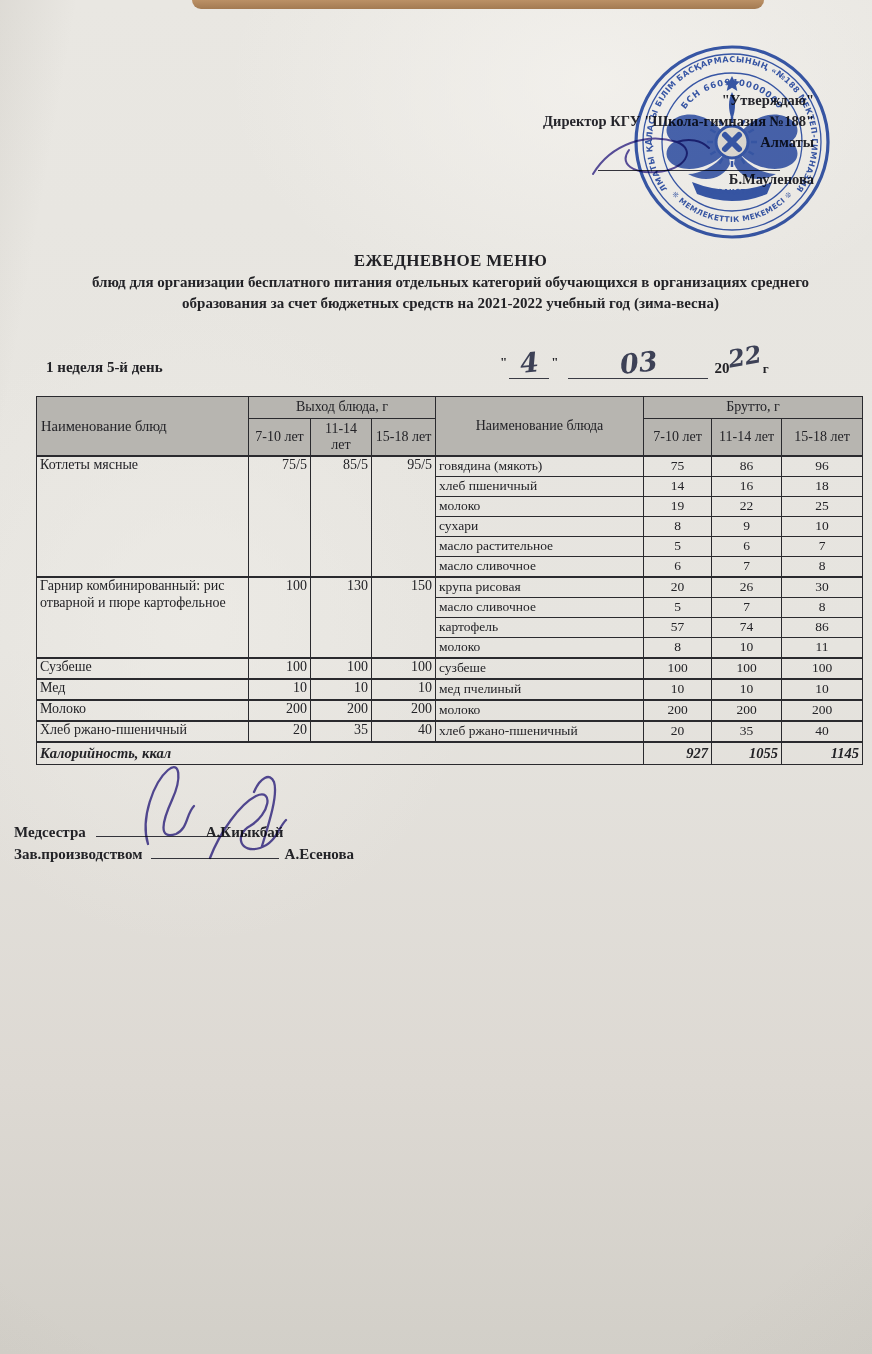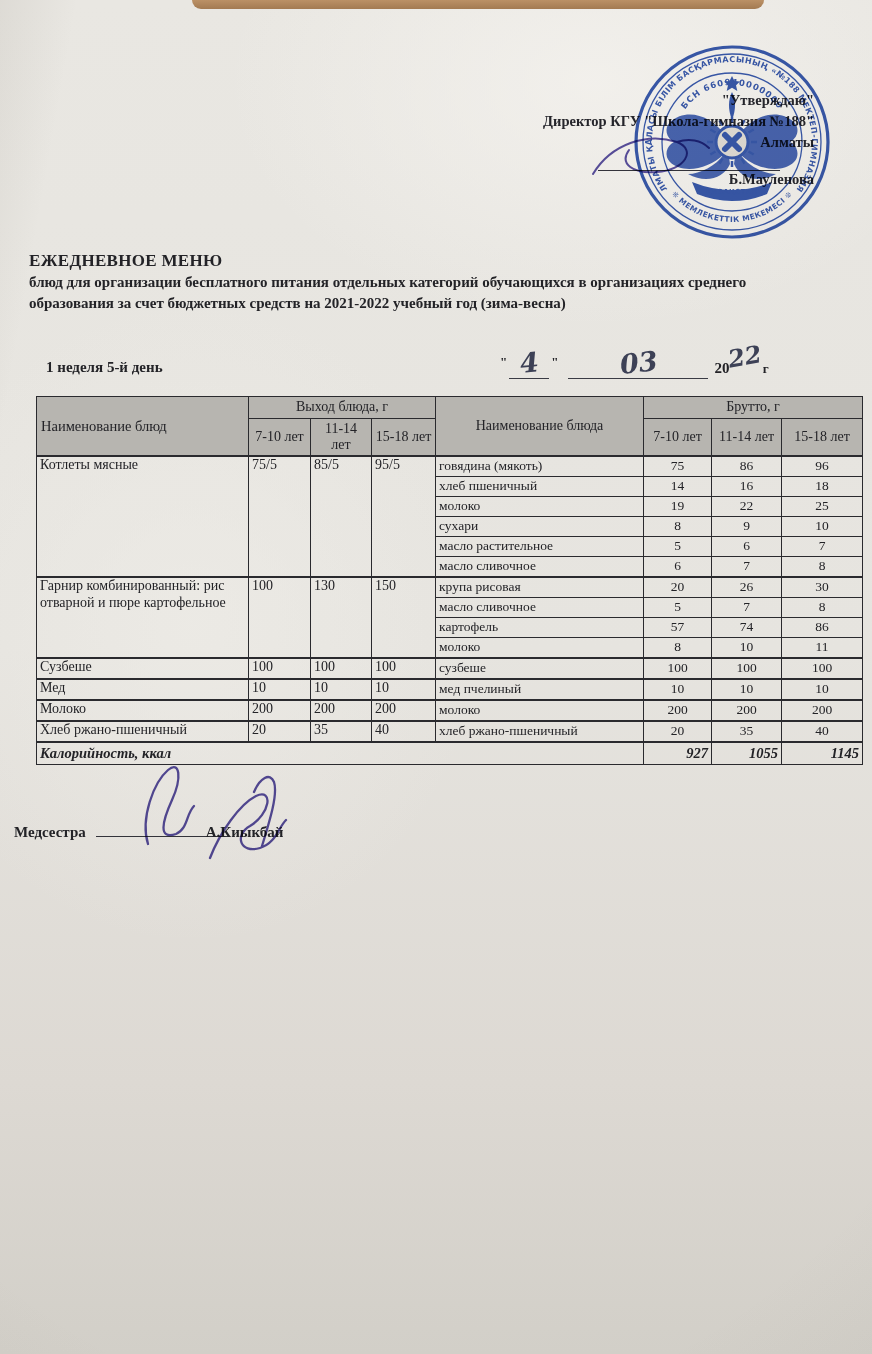--- a/index.html
+++ b/index.html
@@ -27,21 +27,21 @@
   .director-line{position:absolute; left:598px; top:170px; width:182px; height:0;
     border-top:1.6px solid #33333a; z-index:2;}
   
   .stamp{position:absolute; left:612px; top:42px; width:240px; height:200px;
     mix-blend-mode:multiply; opacity:.93; z-index:3;}
   .stamp .ring{fill:none; stroke:var(--stamp);}
   .stamp text{font-family:"DejaVu Sans", sans-serif; font-weight:bold; fill:var(--stamp);}
   .scribble{position:absolute; left:585px; top:126px; width:130px; height:72px;
     mix-blend-mode:multiply; z-index:4;}
   
-  .title-block{position:absolute; left:0; right:0; top:250px; z-index:1;padding-left:29px;}
+  .title-block{position:absolute; left:0; right:0; top:250px; text-align:center; z-index:1;padding-left:29px;}
   .title-block .h{font-size:17px; font-weight:bold; letter-spacing:.3px; line-height:22px;}
   .title-block .s{font-size:15px; font-weight:bold; line-height:21px;}
   
   .week{position:absolute; left:46px; top:359px; font-size:15px; font-weight:bold;}
   .date-line{position:absolute; left:498px; top:344px; height:40px; white-space:nowrap; z-index:2;}
   .date-line .q{font-weight:bold; font-size:13px; position:relative; top:-7px; margin:0 2px;}
   .slot{display:inline-block; border-bottom:1.6px solid #3a3b44; text-align:center;
     height:34px; vertical-align:bottom; overflow:visible;}
   .slot-day{width:40px;}
   .slot-month{width:140px; margin-left:8px;}
@@ -56,21 +56,21 @@
     border-collapse:collapse; table-layout:fixed; font-size:13.5px; color:#232327; z-index:1;}
   .menu-table td,.menu-table th{border:1.5px solid #2a2a2e; padding:0 3px;
     line-height:16.5px; overflow:hidden;}
   .menu-table thead th{background:var(--hdr); font-weight:normal; font-size:14px;
     text-align:center; vertical-align:middle;}
   .menu-table thead tr.r1 th{height:21px;}
   .menu-table thead tr.r2 th{height:36px;}
   .menu-table thead tr.r2 th{border-bottom-width:2px;}
   .h-name{text-align:left !important; padding-left:4px !important; font-size:14.5px !important;}
   .c-name{vertical-align:top; font-size:14px; text-align:left; padding-top:1px;}
-  .c-out{vertical-align:top; text-align:left; font-size:14px; padding-top:1px;}
+  .c-out{vertical-align:top; text-align:right; font-size:14px; padding-top:1px;}
   .c-ing{text-align:left; height:19px;}
   .c-val{text-align:center; padding-right:3px; height:19px;}
   .menu-table tr.grp td{border-top-width:2px;}
   .menu-table tfoot td{border-top-width:2px; font-weight:bold; height:21px;font-style:italic;}
   .f-label{text-align:left; font-size:14.5px;}
   .f-val{text-align:right; font-size:14.5px; padding-right:3px;}
   
   .sign-block{position:absolute; left:14px; top:822px; font-size:15px; font-weight:bold;
     line-height:20px; z-index:1;}
   .sign-row{white-space:nowrap; margin-bottom:2px;}
@@ -287,18 +287,21 @@
         <td class="f-val">1055</td>
         <td class="f-val">1145</td>
       </tr>
     </tfoot>
   </table>
 
   <div class="sign-block">
     <div class="sign-row">
       <span>Медсестра</span><span class="sig-gap gap1"></span><span class="sig-name">А.Киыкбай</span>
     </div>
+    <div class="sign-row">
+      <span>Зав.производством</span><span class="sig-gap gap2"></span><span class="sig-name2">А.Есенова</span>
+    </div>
   </div>
   <svg class="sig-svg" viewBox="0 0 250 118">
     <path d="M 60,88 C 52,62 66,26 80,14 C 92,4 94,22 84,44 C 74,66 70,84 88,78 C 100,73 98,58 106,50" fill="none" style="stroke:var(--ink)" stroke-width="2.3" stroke-linecap="round" opacity="0.92"></path>
     <path d="M 122,102 C 132,76 152,48 168,40 C 186,32 182,58 162,70 C 146,79 152,98 172,92 C 188,87 190,72 198,64 M 166,36 C 172,22 182,16 186,26 C 190,38 182,64 174,90" fill="none" style="stroke:var(--ink)" stroke-width="2.3" stroke-linecap="round" opacity="0.92"></path>
   </svg>
 </div>
 
 </body></html>

